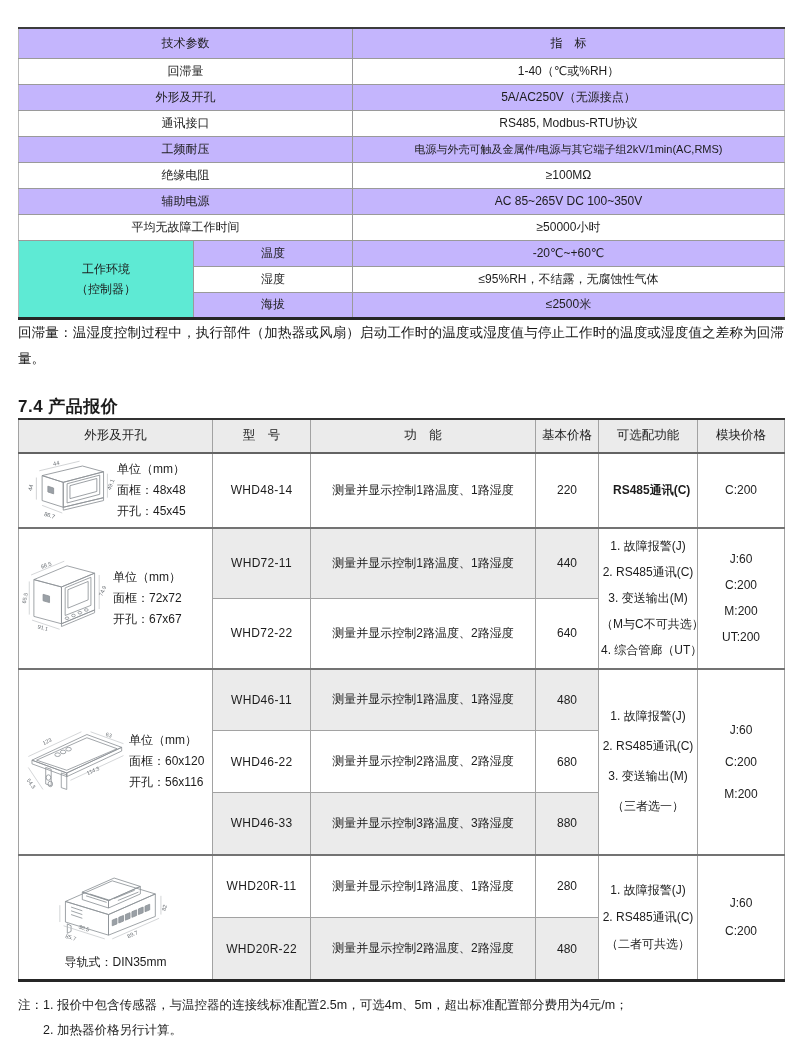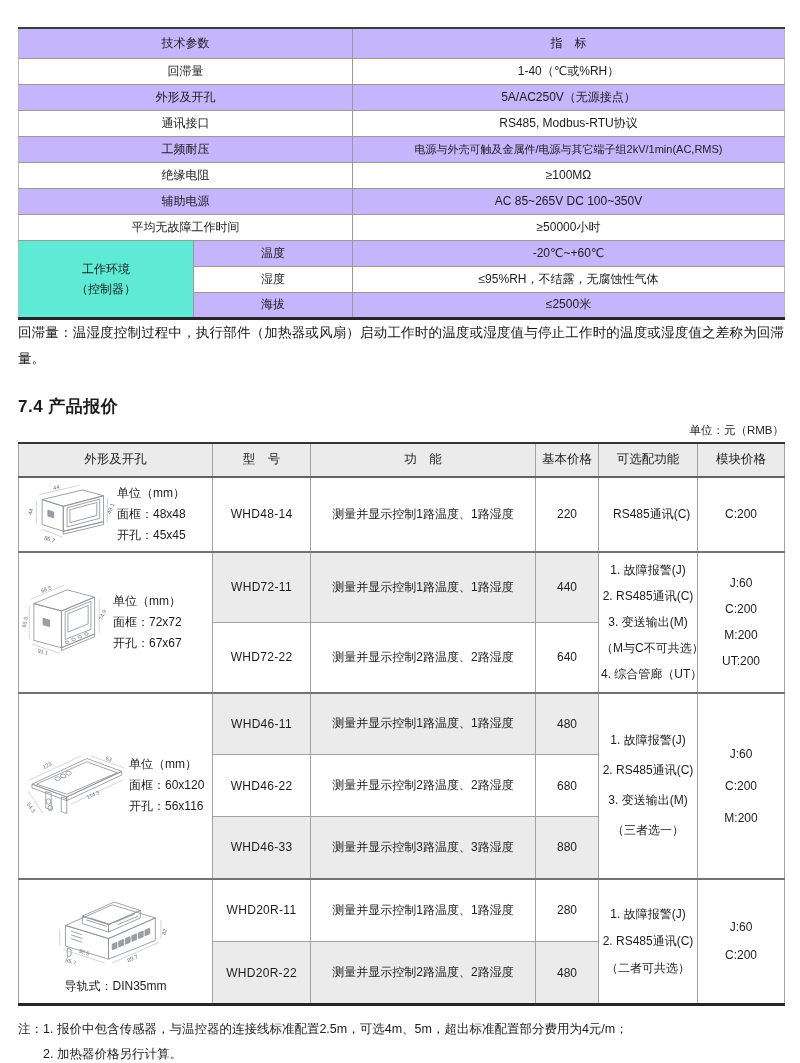--- a/index.html
+++ b/index.html
@@ -54,21 +54,21 @@
   .price td.side{background:#ffffff;}
 
   .shape-cell{padding:2px 0 2px 2px;}
   .shape-flex{display:flex;align-items:center;}
   .shape-col{display:flex;flex-direction:column;align-items:center;justify-content:center;}
   .shape-txt{font-size:12px;line-height:21px;text-align:left;white-space:nowrap;}
   .shape-caption{font-size:12px;margin-top:2px;}
 
   .opt-cell{text-align:left;padding-left:8px;}
   .opt-cell div{white-space:nowrap;}
-  .opt-g1 div{margin:12px;}
+  .opt-g1 div{margin:12px;font-weight:bold;}
   .opt-g2 div{margin:9px 0;}
   .opt-g3 div{margin:13px 0;}
   .opt-g4 div{margin:10px 0;}
   .mod-cell div{white-space:nowrap;}
   .mod-g2 div{margin:12px 0;}
   .mod-g3 div{margin:18px 0;}
   .mod-g4 div{margin:14px 0;}
 
   .model{letter-spacing:0.3px;}
 
@@ -143,21 +143,20 @@
     <tr>
       <td class="gray">海拔</td>
       <td class="gray outer-r">≤2500米</td>
     </tr>
   </tbody>
     </table>
 
   <div class="note">回滞量：温湿度控制过程中，执行部件（加热器或风扇）启动工作时的温度或湿度值与停止工作时的温度或湿度值之差称为回滞量。</div>
 
   <div class="sec-title">7.4 产品报价</div>
-  <div class="unit-label">单位：元（RMB）</div>
 
   <table class="price">
     <colgroup>
       <col style="width:194px">
         <col style="width:98px">
         <col style="width:225px">
       <col style="width:63px">
         <col style="width:99px">
         <col style="width:87px">
     </colgroup>

